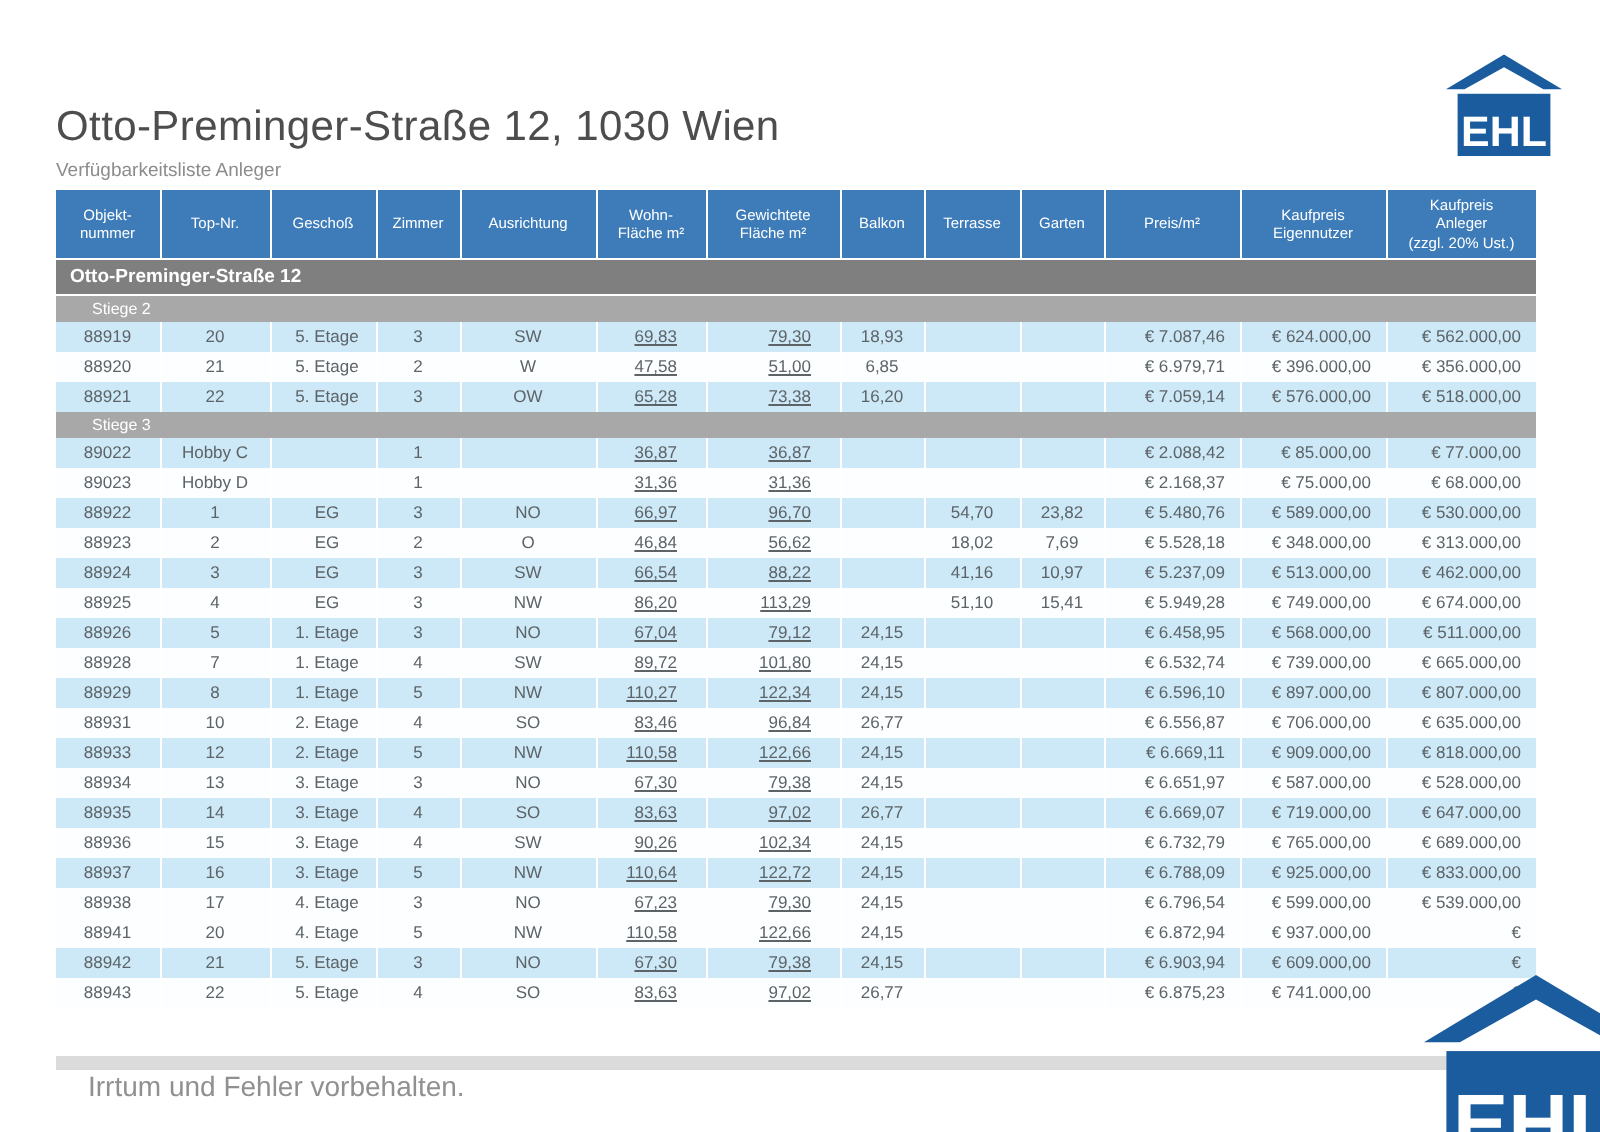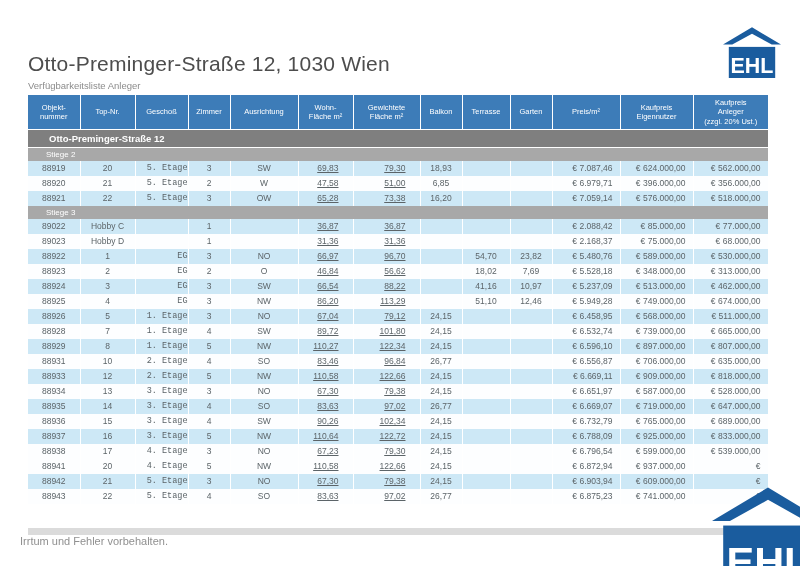--- a/index.html
+++ b/index.html
@@ -9,34 +9,34 @@
   .subtitle{position:absolute;left:28px;top:80px;font-size:9.5px;color:var(--subtitle-gray);}
 
   .tablewrap{position:absolute;left:28px;top:95px;width:740px;}
   table{border-collapse:collapse;table-layout:fixed;width:740px;}
   th{background:var(--header-blue);color:#fff;font-size:7.5px;font-weight:400;line-height:1.25;
      height:34px;vertical-align:middle;text-align:center;white-space:pre-line;
      border-right:1px solid #fff;border-bottom:1px solid #fff;padding:0 1px;}
   th:last-child{border-right:none;}
   td{font-size:8.5px;color:var(--data-gray);height:15px;line-height:15px;padding:0;
      border-right:1px solid rgba(255,255,255,.95);overflow:hidden;white-space:nowrap;}
-  tr.section td{background:var(--section-gray);color:#fff;font-weight:bold;font-size:9.5px;height:17px;line-height:17px;padding-left:21px;border-bottom:1px solid #fff;}
+  tr.section td{background:var(--section-gray);color:#fff;font-weight:bold;font-size:9.5px;height:17px;line-height:17px;padding-left:7px;border-bottom:1px solid #fff;}
   tr.group td{background:var(--group-gray);color:#fff;font-size:8px;height:13px;line-height:13px;padding-left:18px;}
   tr.odd td{background:var(--row-blue);}
   tr.even td{background:var(--row-white);}
   
   td:nth-child(1),td:nth-child(2),td:nth-child(4),td:nth-child(5),
   td:nth-child(8),td:nth-child(9),td:nth-child(10){text-align:center;}
-  td:nth-child(3){text-align:right;padding-left:4px;font-family:Liberation Mono, monospace;}
+  td:nth-child(3){text-align:center;padding-left:4px;}
   td:nth-child(6),td:nth-child(7){text-align:right;padding-right:14px;text-decoration:underline;}
   td:nth-child(11),td:nth-child(12),td:nth-child(13){text-align:right;padding-right:7px;}
   tr.section td,tr.group td{text-align:left;}
 
   .table-bottom-bar{position:absolute;left:28px;top:528px;width:740px;height:7px;background:#dbdbdb;}
-  .footer{position:absolute;left:20px;top:535px;font-size:11px;color:var(--footer-gray);}
+  .footer{position:absolute;left:44px;top:535px;font-size:14px;color:var(--footer-gray);}
 
   .logo{position:absolute;}
   .logo-top{left:723px;top:25px;width:58px;height:53px;}
   .logo-bottom{left:712px;top:483px;width:112px;height:103px;}
   .logo svg{display:block;width:100%;height:100%;}
   .logo text{font-family:"Liberation Sans",sans-serif;font-weight:bold;fill:#fff;}
 </style>
 </head>
 <body>
 
@@ -226,21 +226,21 @@
           <tr class="even">
             <td>88925</td>
             <td>4</td>
             <td>EG</td>
             <td>3</td>
             <td>NW</td>
             <td>86,20</td>
             <td>113,29</td>
             <td></td>
             <td>51,10</td>
-            <td>12,46</td>
+            <td>15,41</td>
             <td>€ 5.949,28</td>
             <td>€ 749.000,00</td>
             <td>€ 674.000,00</td>
           </tr>
           <tr class="odd">
             <td>88926</td>
             <td>5</td>
             <td>1. Etage</td>
             <td>3</td>
             <td>NO</td>

